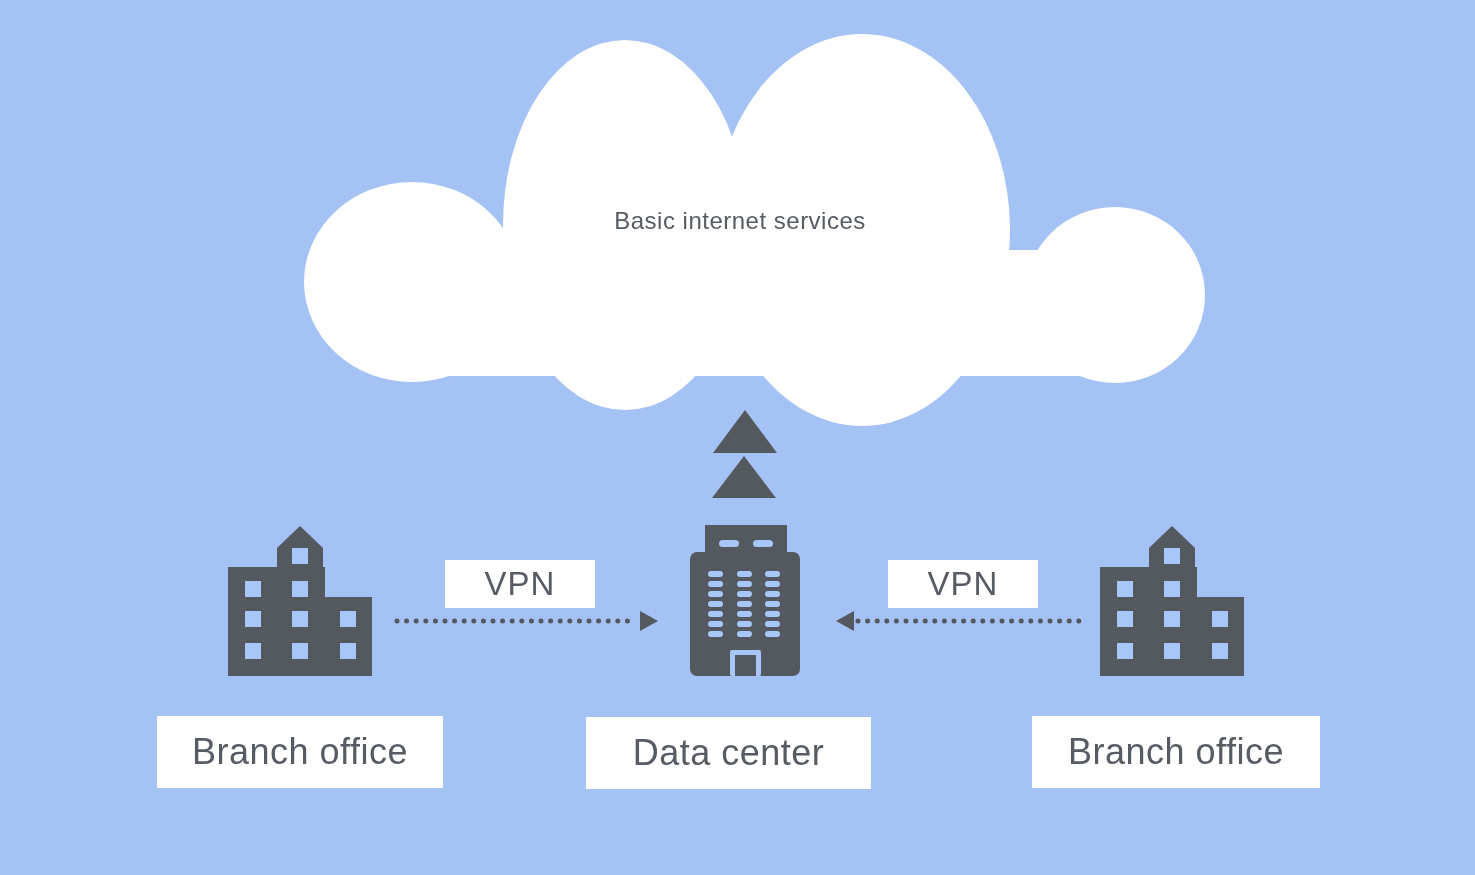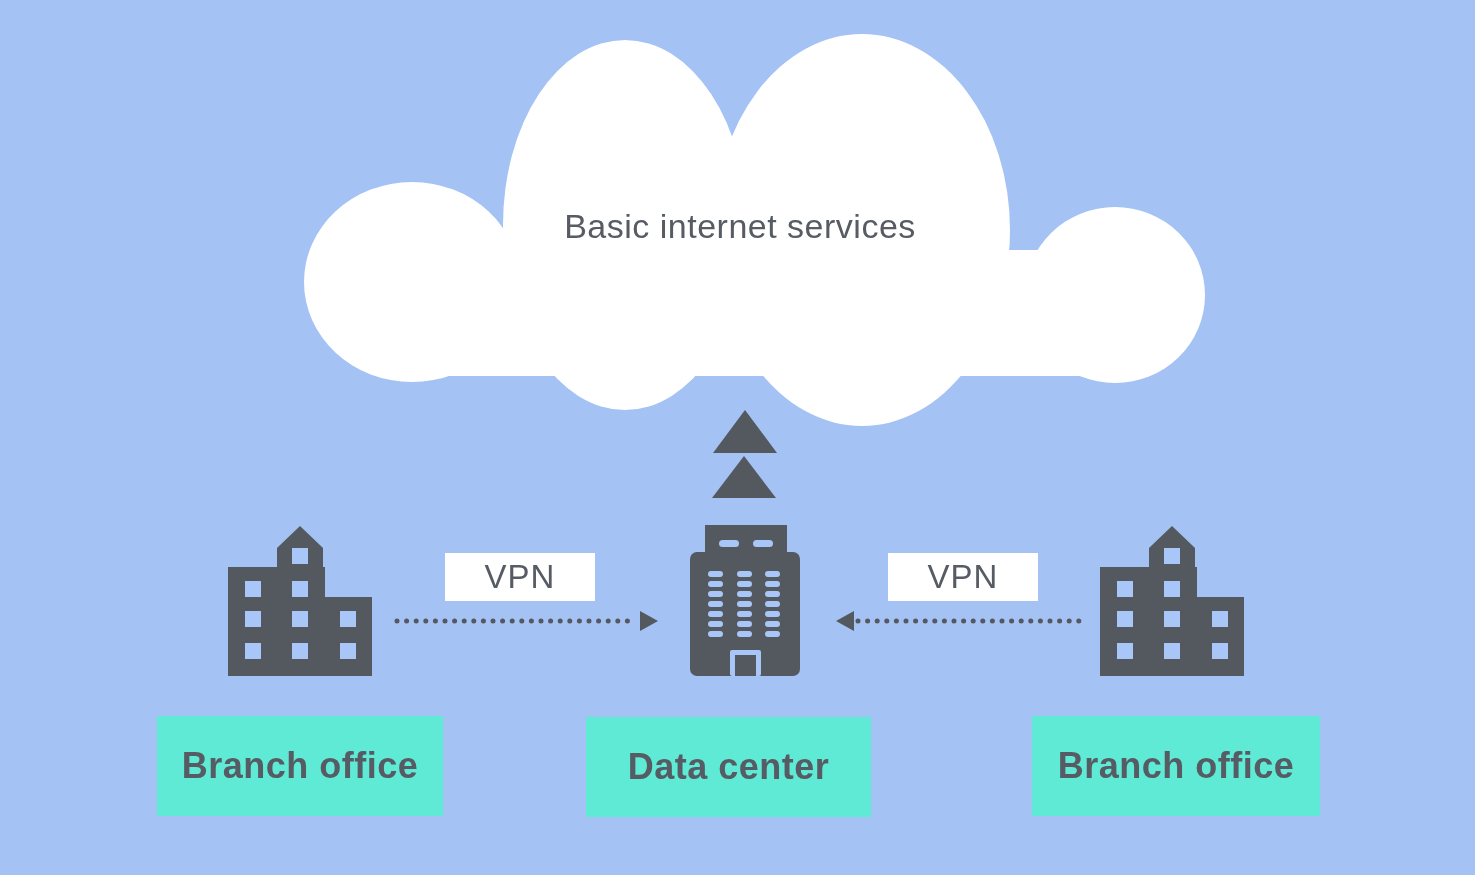--- a/index.html
+++ b/index.html
@@ -21,50 +21,50 @@
     width: 1475px;
     height: 875px;
     display: block;
   }
   .cloud-label {
     position: absolute;
     left: 430px;
     top: 207px;
     width: 620px;
     text-align: center;
-    font-size: 34px;
+    font-size: 24px;
     letter-spacing: 0.5px;
     color: #565b64;
   }
   .vpn-box {
     position: absolute;
     width: 150px;
     height: 48px;
     background: #ffffff;
     display: flex;
     align-items: center;
     justify-content: center;
     font-size: 33px;
     letter-spacing: 1px;
     color: #565b64;
+    margin-top: 7px;
   }
   .vpn-left  { left: 445px; top: 553px; }
   .vpn-right { left: 888px; top: 553px; }
   .node-label {
     position: absolute;
     width: 286px;
-    height: 100px;
-    background: #5eead4;
+    height: 72px;
+    background: #ffffff;
     display: flex;
     align-items: center;
     justify-content: center;
     font-size: 36px;
     letter-spacing: 0.5px;
     color: #565b64;
-    font-weight: bold;
   }
   .node-left   { left: 157px;  top: 716px; }
   .node-center { left: 586px;  top: 717px; width: 285px; }
   .node-right  { left: 1032px; top: 716px; width: 288px; }
 </style>
 </head>
 <body>
 
 <div class="canvas">
 

